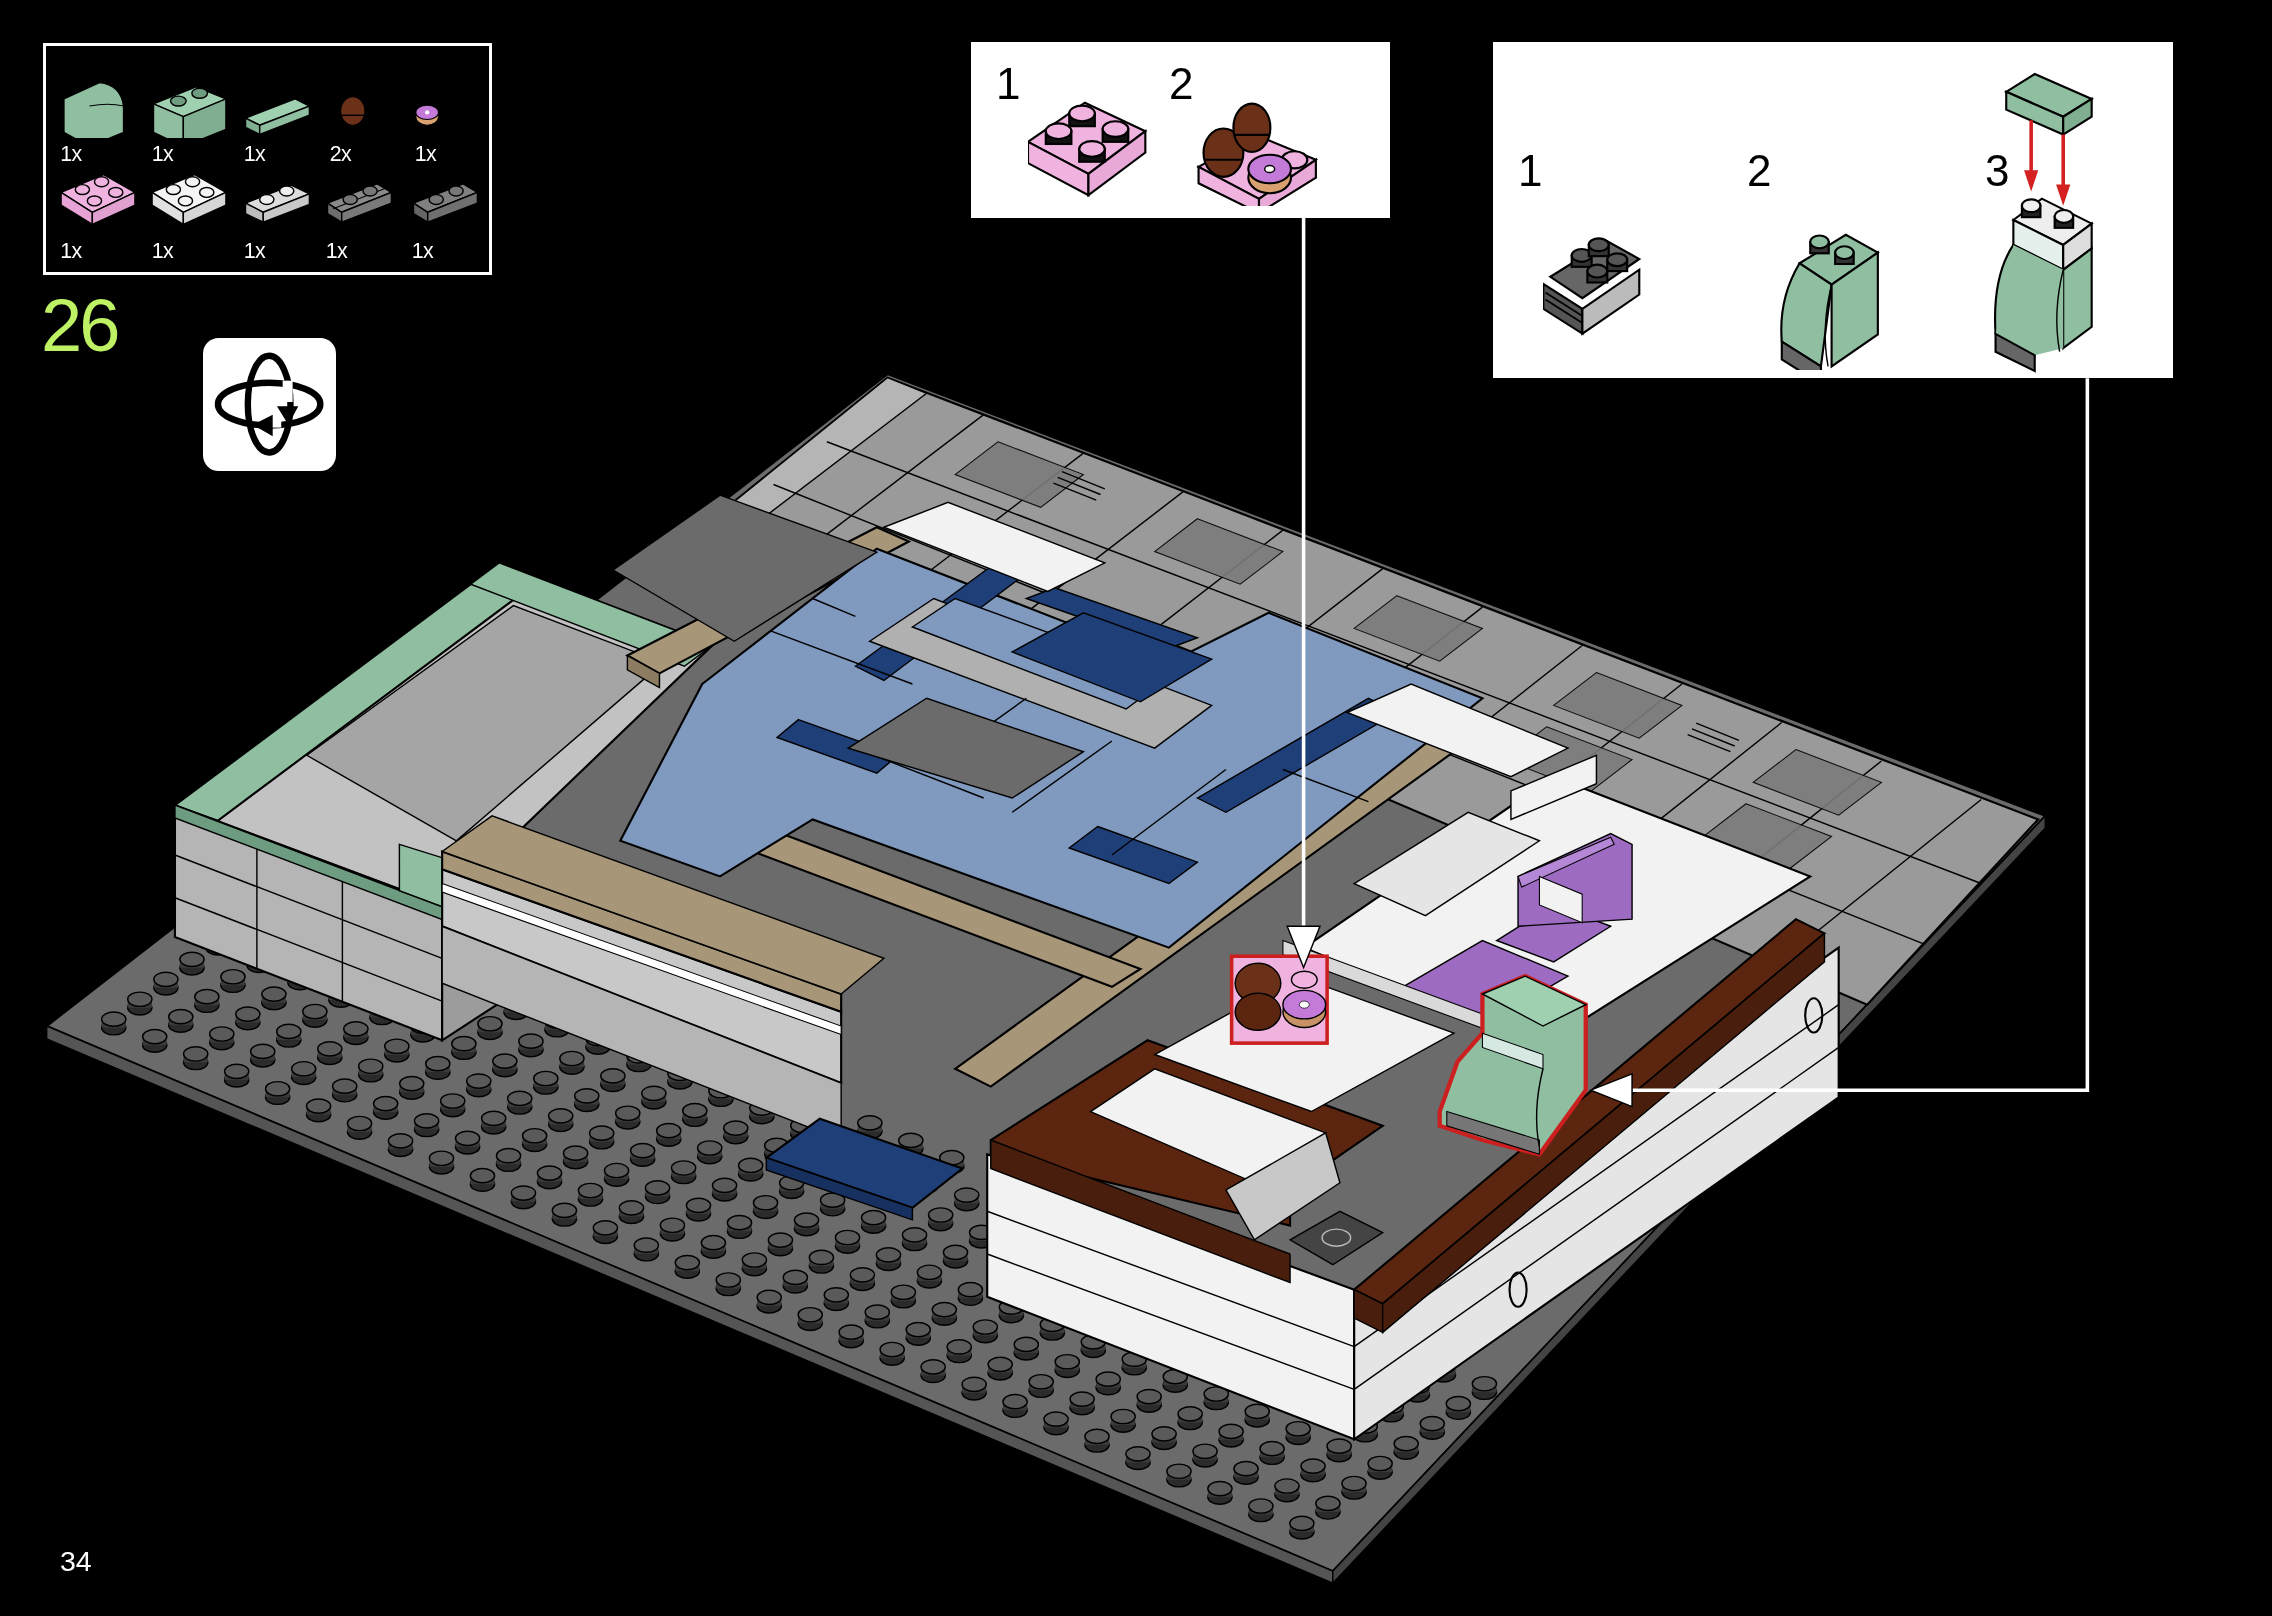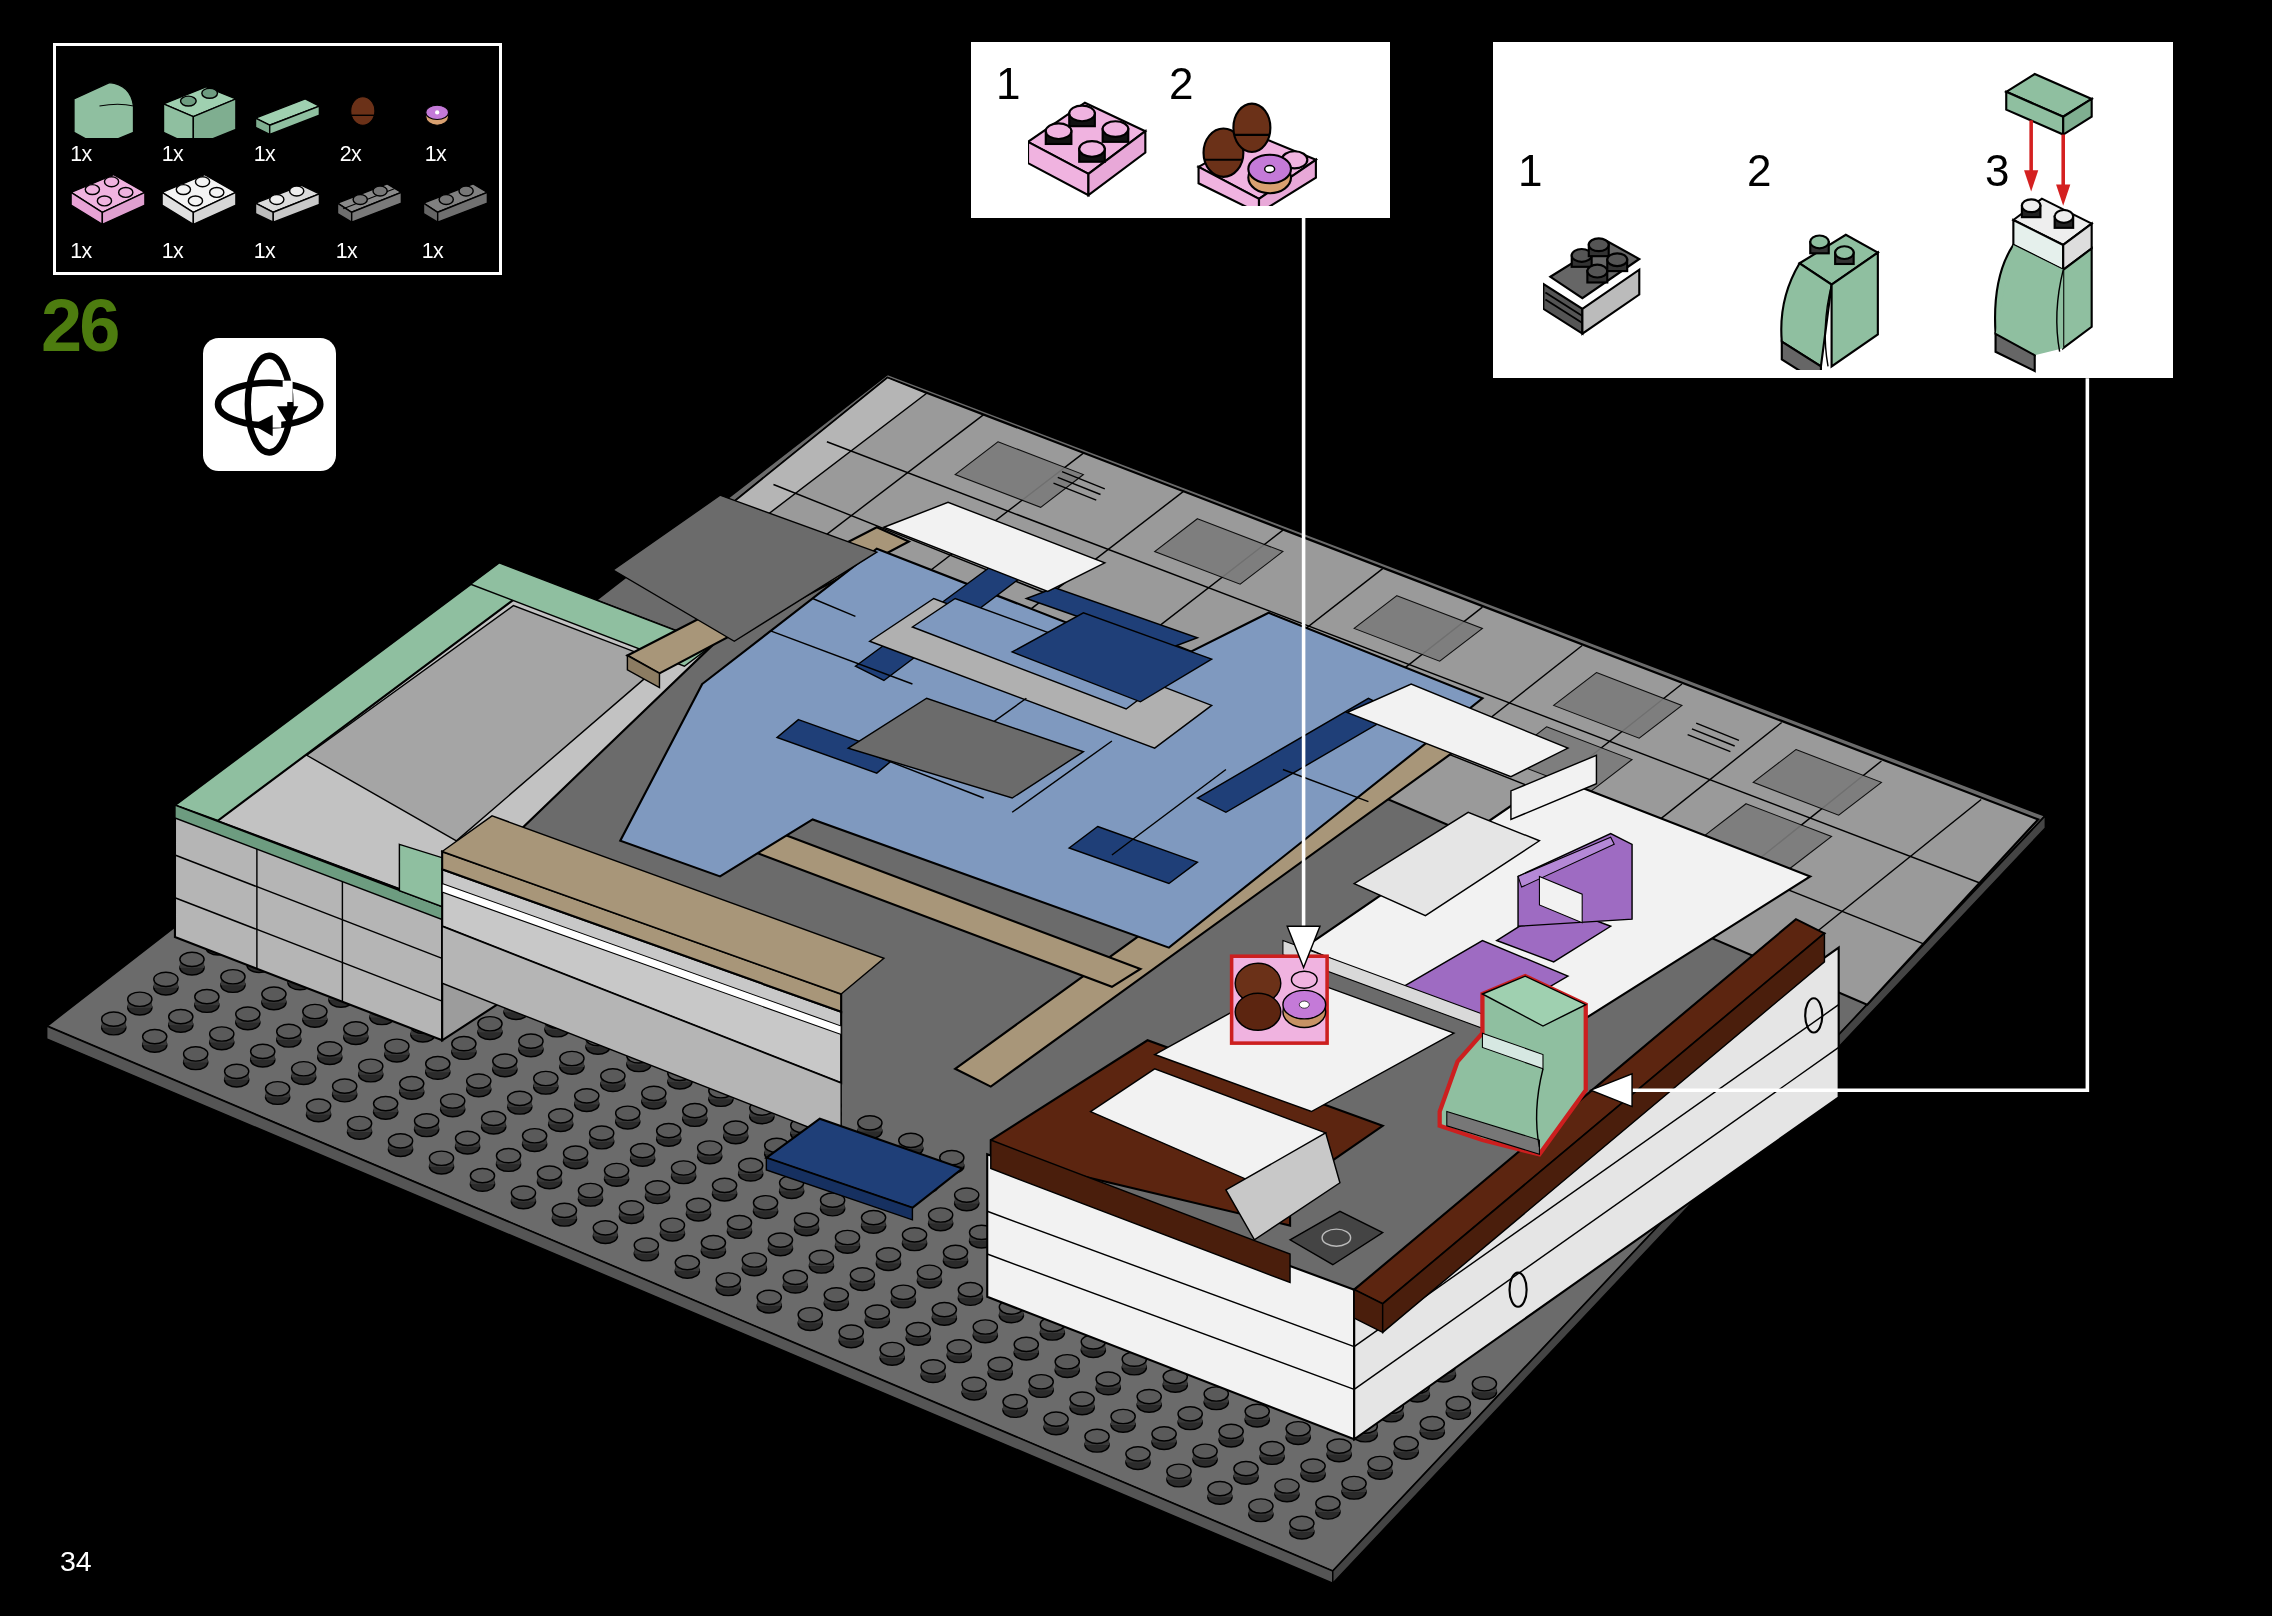--- a/index.html
+++ b/index.html
@@ -1,22 +1,22 @@
 <!DOCTYPE html>
 <html style="font-size:11.4px"><head>
 <meta charset="utf-8">
 <style>
   html, body { margin:0; padding:0; background:#000; }
   body { width:2273px; height:1616px; position:relative; overflow:hidden; font-family:"Liberation Sans", sans-serif; color:#fff; }
   .abs { position:absolute; }
-  #parts-box { left:53px; top:43px; width:449px; height:232px; border:3.6px solid #fff; box-sizing:border-box; background:#000; }
+  #parts-box { left:43px; top:43px; width:449px; height:232px; border:3.6px solid #fff; box-sizing:border-box; background:#000; }
   .part { position:absolute; width:86px; height:100px; }
   .part svg { position:absolute; left:0; top:0; }
   .part .qty { position:absolute; left:5.7px; bottom:0; font-size:21.4px; color:#fff; letter-spacing:-0.7px; }
-  #step-number { left:41px; top:289px; font-size:74px; font-weight:700; color:#4d7c0f; line-height:1; letter-spacing:-2.9px; }
+  #step-number { left:41px; top:289px; font-size:74px; font-weight:400; color:#bef264; line-height:1; letter-spacing:-2.9px; }
   #rotate-icon { left:203px; top:338px; width:133px; height:133px; background:#fff; border-radius:15.7px; }
   .callout { position:absolute; background:#fff; }
   #callout-a { left:971px; top:42px; width:419px; height:176px; }
   #callout-b { left:1493px; top:42px; width:680px; height:336px; }
   .sub-num { position:absolute; color:#000; font-size:44px; line-height:1; }
   #page-number { left:60px; top:1545px; font-size:28.5px; color:#fff; }
   #model { left:0; top:0; }
   #connectors { left:0; top:0; pointer-events:none; }
 </style>
 </head>

